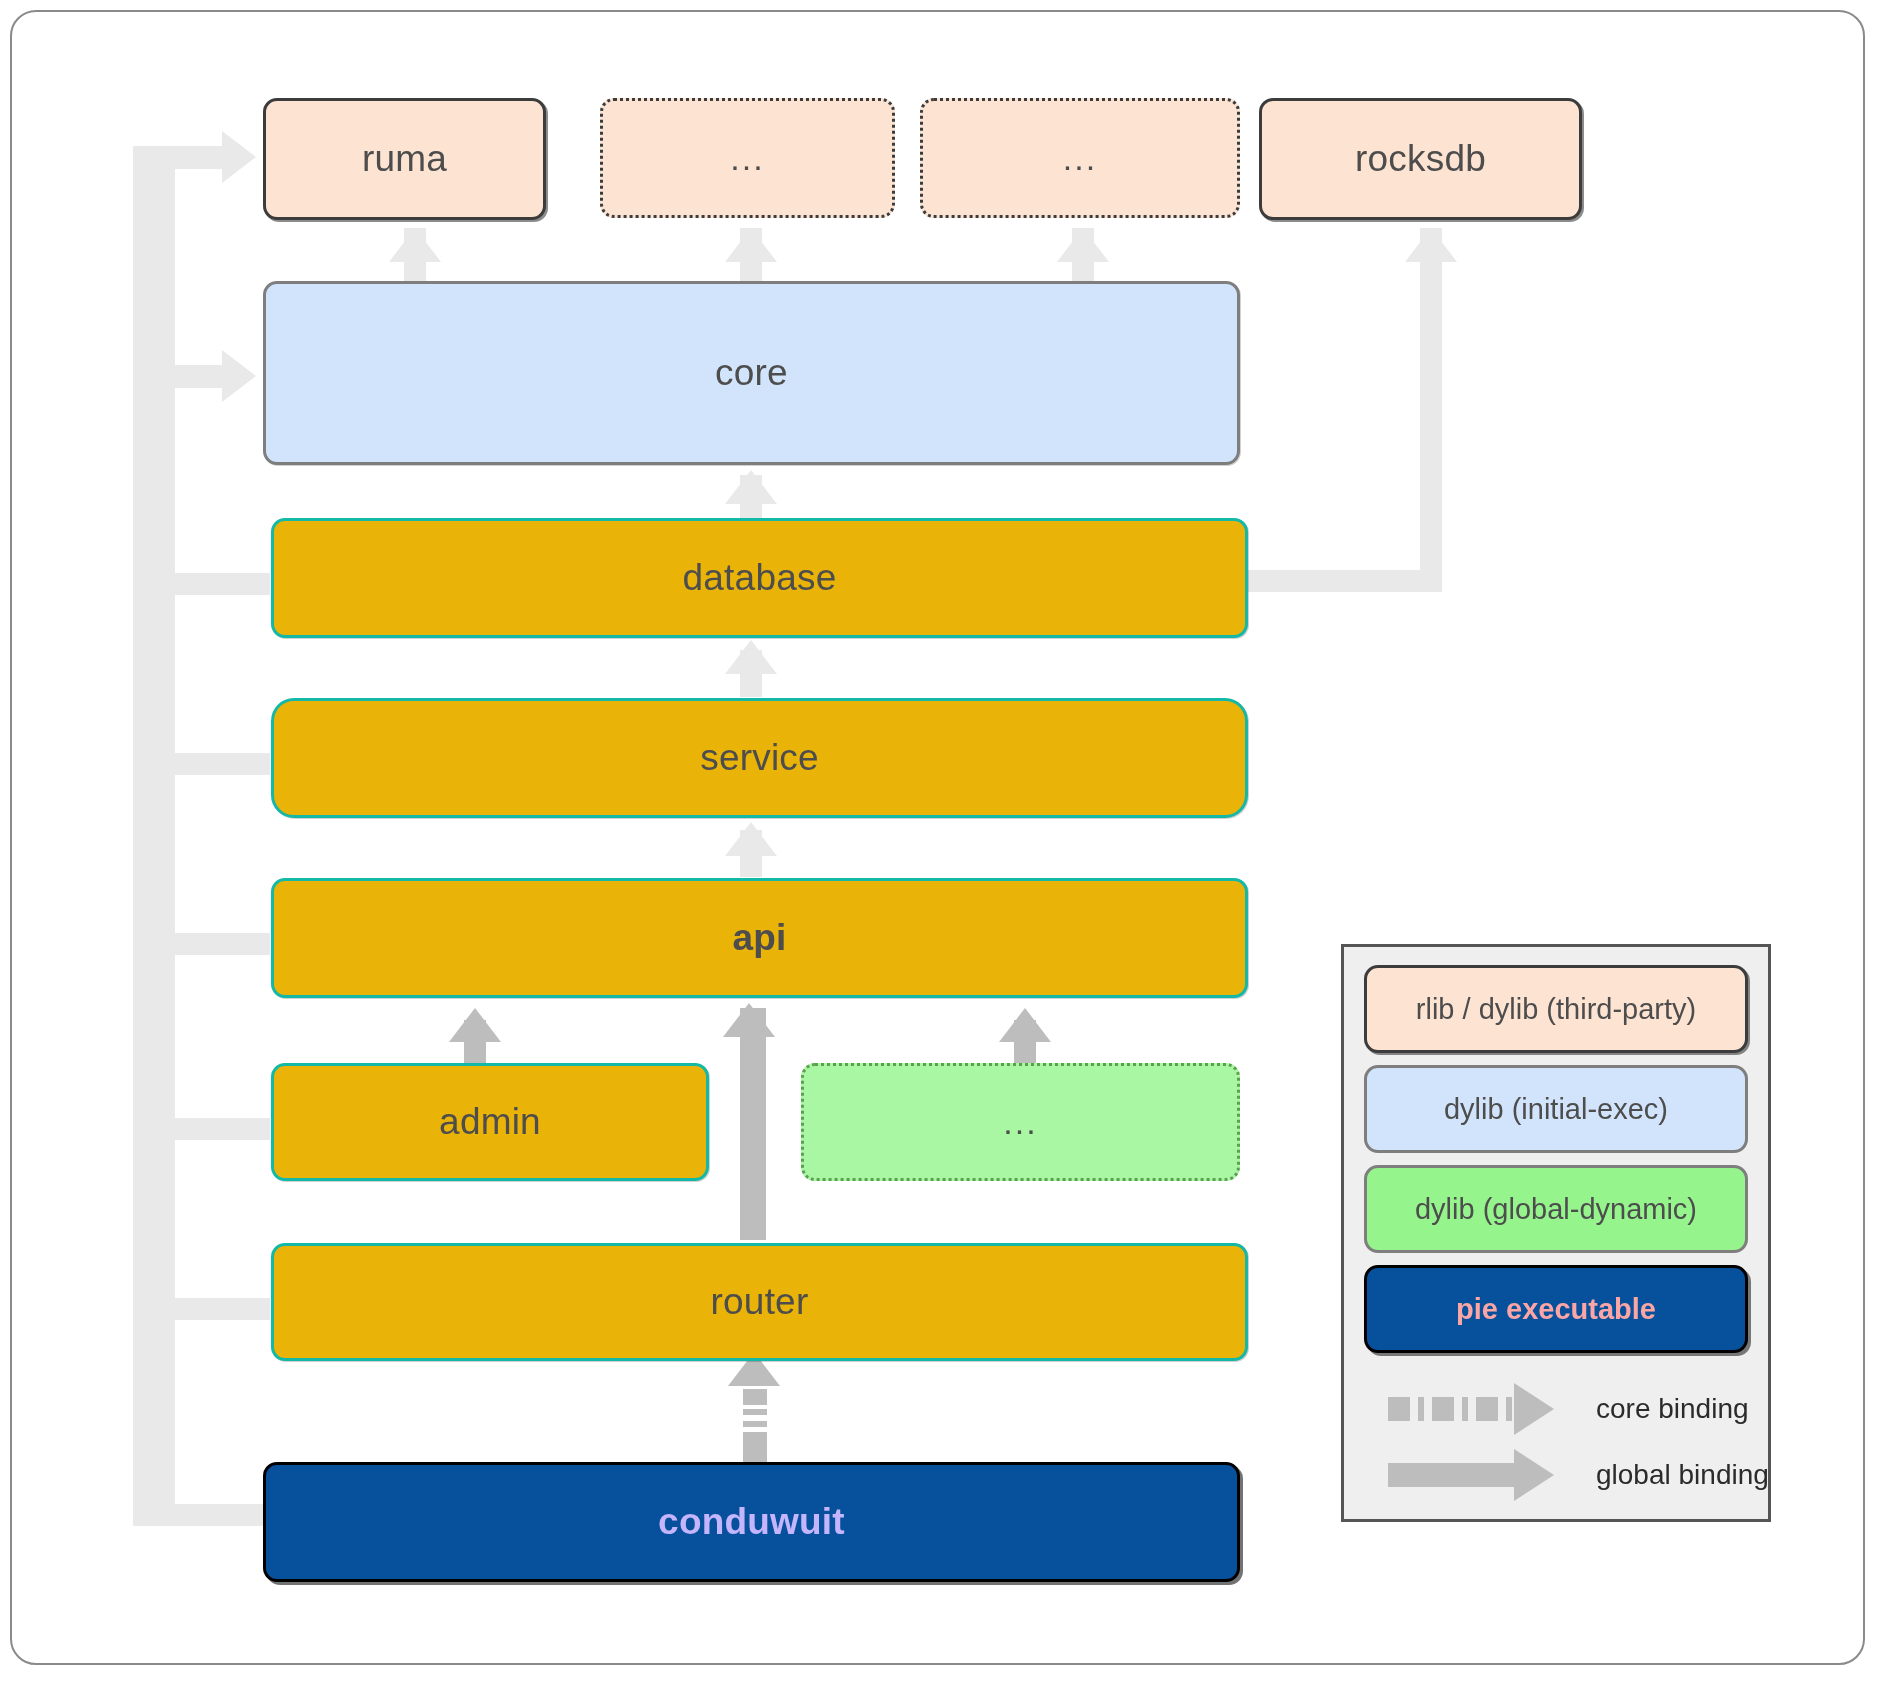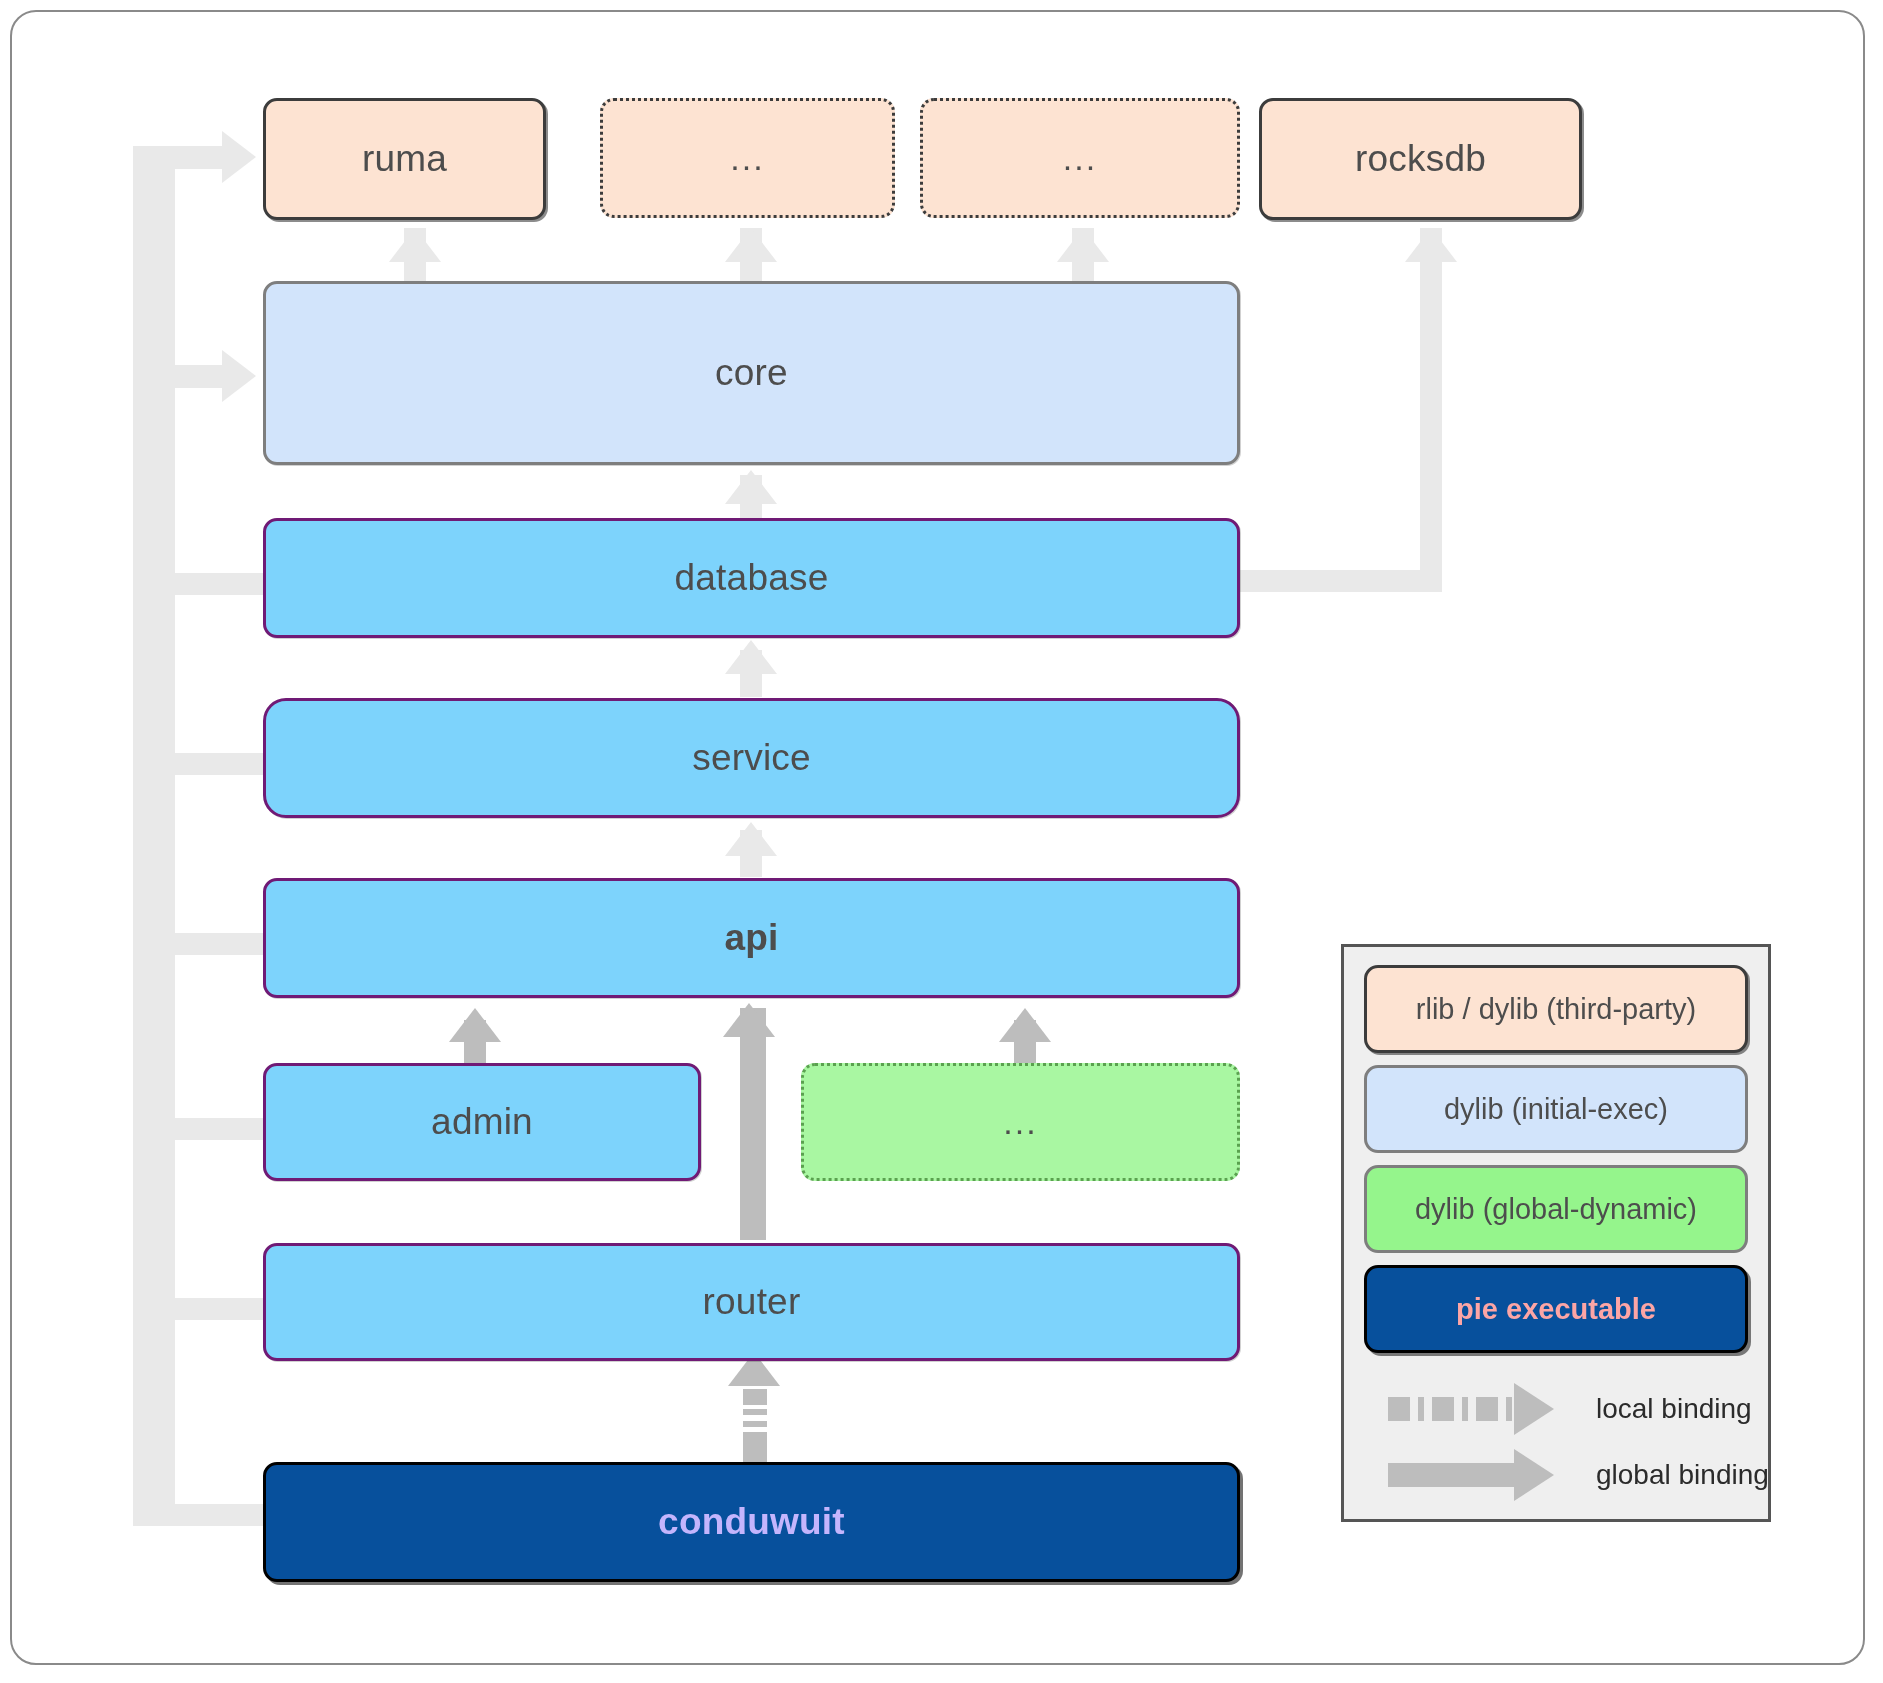--- a/index.html
+++ b/index.html
@@ -37,23 +37,24 @@
   .node.third-dotted{
     background:#fde3d2;
     border:3px dotted #3c3c3c;
   }
   .node.initial{
     background:#d2e4fb;
     border:3px solid #7e7e7e;
     box-shadow:1px 1px 0 rgba(0,0,0,.18);
   }
   .node.global{
-    background:#7dd3fc;
-    border:3px solid #701a75;
+    background:#eab308;
+    border:3px solid #14b8a6;
     box-shadow:1px 1px 0 rgba(0,0,0,.18);
+    margin-left:8px;
   }
   .node.global-dotted{
     background:#a9f7a2;
     border:3px dotted #5aa14f;
   }
   .node.pie{
     background:#07509c;
     border:3px solid #000;
     color:#c4b5fd;
     box-shadow:3px 3px 0 rgba(0,0,0,.55);
@@ -223,21 +224,21 @@
       <span>dylib (global-dynamic)</span>
     </div>
 
     <div class="lg-box" style="top:318px;background:#07509c;border:3px solid #000;color:#fca5a5;font-weight:bold;box-shadow:3px 3px 0 rgba(0,0,0,.5);">
       <span>pie executable</span>
     </div>
 
     <div class="lg-row" style="top:432px;">
       <span class="lg-shaft dashed" style="width:130px;"></span>
       <span class="lg-arrowhead"></span>
-      <span class="lg-label">local binding</span>
+      <span class="lg-label">core binding</span>
     </div>
 
     <div class="lg-row" style="top:498px;">
       <span class="lg-shaft" style="width:130px;"></span>
       <span class="lg-arrowhead"></span>
       <span class="lg-label">global binding</span>
     </div>
   </div>
 </div>
 

